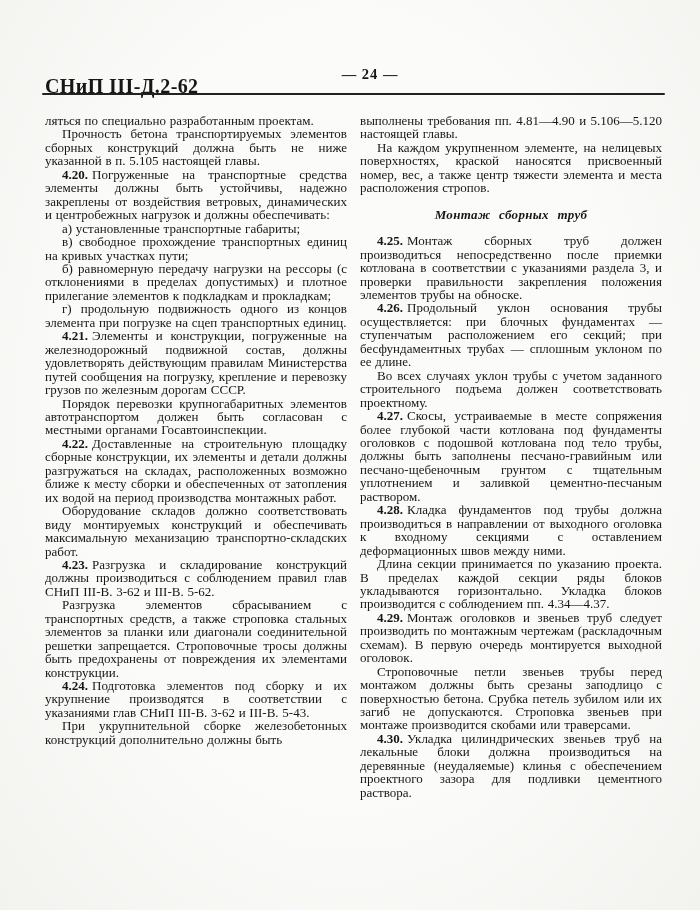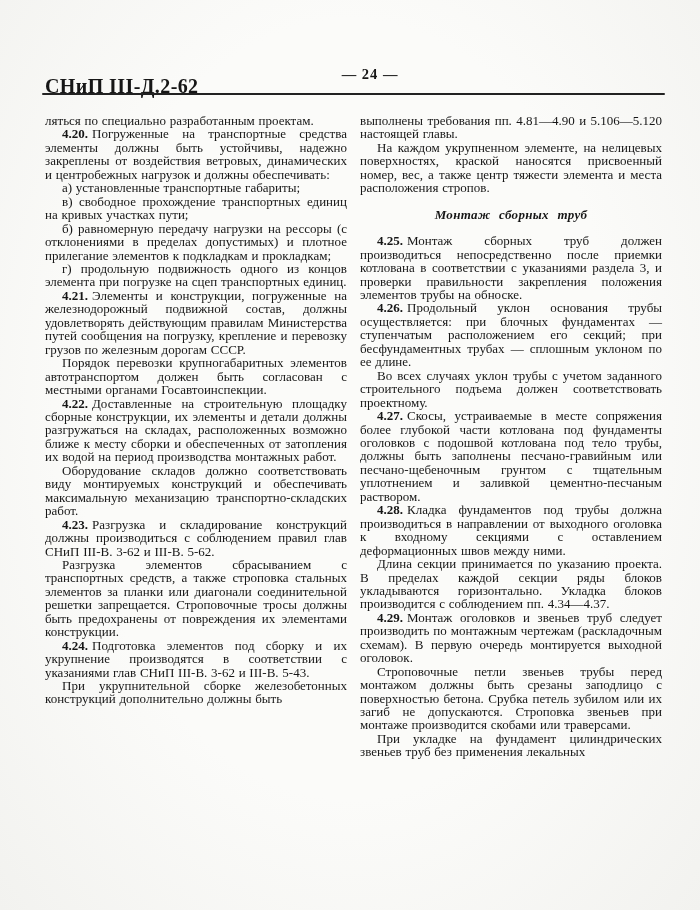--- a/index.html
+++ b/index.html
@@ -60,20 +60,21 @@
 <div class="page">
   <div class="header">
     <span class="doc-code">СНиП III-Д.2-62</span>
     <span class="page-number">— 24 —</span>
   </div>
   <div class="rule"></div>
   <div class="columns">
     <div class="column">
   <p class="para no-indent"><span class="pnum"></span><span class="ptext">ляться по специально разработанным проектам.</span></p>
 
+  <p class="para"><span class="pnum"></span><span class="ptext">Прочность бетона транспортируемых элементов сборных конструкций должна быть не ниже указанной в п. 5.105 настоящей главы.</span></p>
 
   <p class="para"><span class="pnum">4.20.</span><span class="ptext">Погруженные на транспортные средства элементы должны быть устойчивы, надежно закреплены от воздействия ветровых, динамических и центробежных нагрузок и должны обеспечивать:</span></p>
 
   <p class="para"><span class="pnum"></span><span class="ptext">а) установленные транспортные габариты;</span></p>
 
   <p class="para"><span class="pnum"></span><span class="ptext">в) свободное прохождение транспортных единиц на кривых участках пути;</span></p>
 
   <p class="para"><span class="pnum"></span><span class="ptext">б) равномерную передачу нагрузки на рессоры (с отклонениями в пределах допустимых) и плотное прилегание элементов к подкладкам и прокладкам;</span></p>
 
   <p class="para"><span class="pnum"></span><span class="ptext">г) продольную подвижность одного из концов элемента при погрузке на сцеп транспортных единиц.</span></p>
@@ -110,17 +111,17 @@
   <p class="para"><span class="pnum">4.27.</span><span class="ptext">Скосы, устраиваемые в месте сопряжения более глубокой части котлована под фундаменты оголовков с подошвой котлована под тело трубы, должны быть заполнены песчано-гравийным или песчано-щебеночным грунтом с тщательным уплотнением и заливкой цементно-песчаным раствором.</span></p>
 
   <p class="para"><span class="pnum">4.28.</span><span class="ptext">Кладка фундаментов под трубы должна производиться в направлении от выходного оголовка к входному секциями с оставлением деформационных швов между ними.</span></p>
 
   <p class="para"><span class="pnum"></span><span class="ptext">Длина секции принимается по указанию проекта. В пределах каждой секции ряды блоков укладываются горизонтально. Укладка блоков производится с соблюдением пп. 4.34—4.37.</span></p>
 
   <p class="para"><span class="pnum">4.29.</span><span class="ptext">Монтаж оголовков и звеньев труб следует производить по монтажным чертежам (раскладочным схемам). В первую очередь монтируется выходной оголовок.</span></p>
 
   <p class="para"><span class="pnum"></span><span class="ptext">Строповочные петли звеньев трубы перед монтажом должны быть срезаны заподлицо с поверхностью бетона. Срубка петель зубилом или их загиб не допускаются. Строповка звеньев при монтаже производится скобами или траверсами.</span></p>
 
+  <p class="para"><span class="pnum">4.30.</span><span class="ptext">Укладка цилиндрических звеньев труб на лекальные блоки должна производиться на деревянные (неудаляемые) клинья с обеспечением проектного зазора для подливки цементного раствора.</span></p>
 
-  <p class="para"><span class="pnum"></span><span class="ptext">При укладке на фундамент цилиндрических звеньев труб без применения лекальных</span></p>
 </div>
   </div>
 </div>
 
 </body></html>

